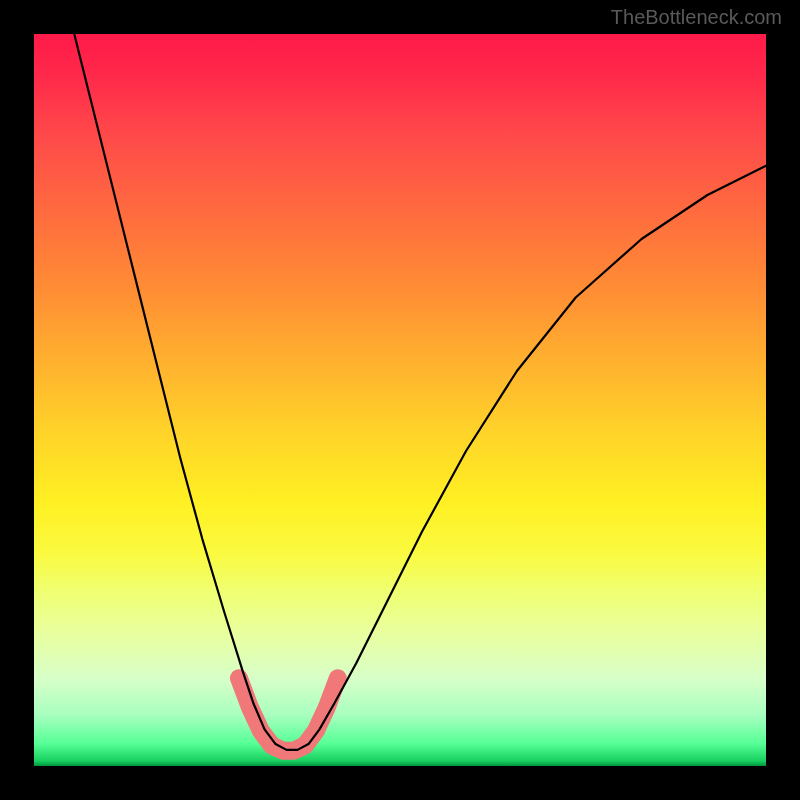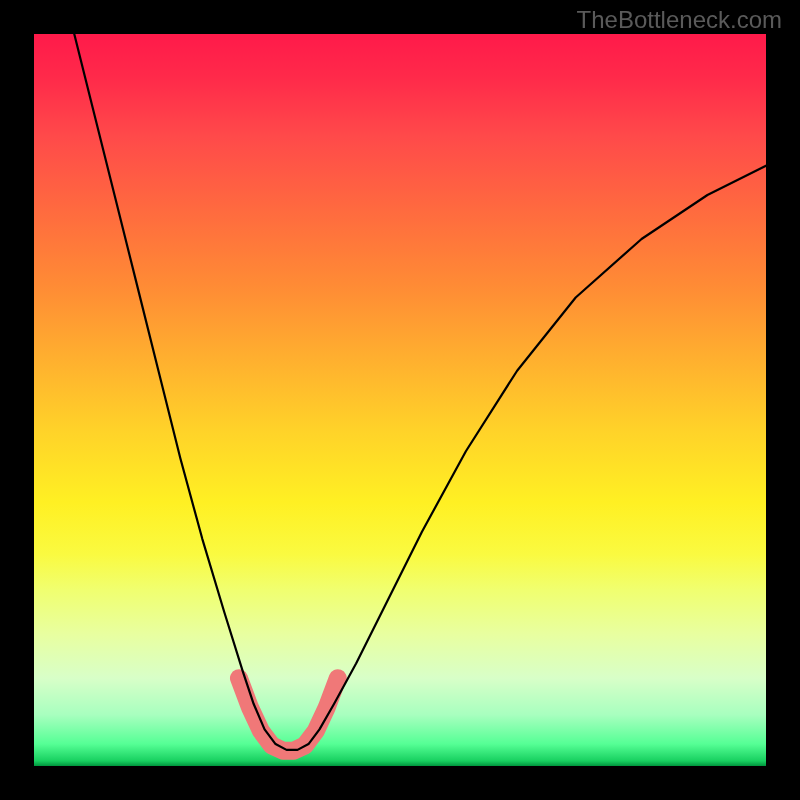--- a/index.html
+++ b/index.html
@@ -3,21 +3,21 @@
   <meta charset="utf-8">
   <style>
     * { margin: 0; padding: 0; box-sizing: border-box; }
     body { width: 800px; height: 800px; background: #000; font-family: Arial, sans-serif; }
     .container { width: 800px; height: 800px; position: relative; background: #000; }
     .watermark {
       position: absolute;
       top: 6px;
       right: 18px;
       color: #5a5a5a;
-      font-size: 24px;
+      font-size: 20px;
       font-family: Arial, sans-serif;
       z-index: 10;
     }
     .chart-area {
       position: absolute;
       top: 34px;
       left: 34px;
       width: 732px;
       height: 732px;
       overflow: hidden;

